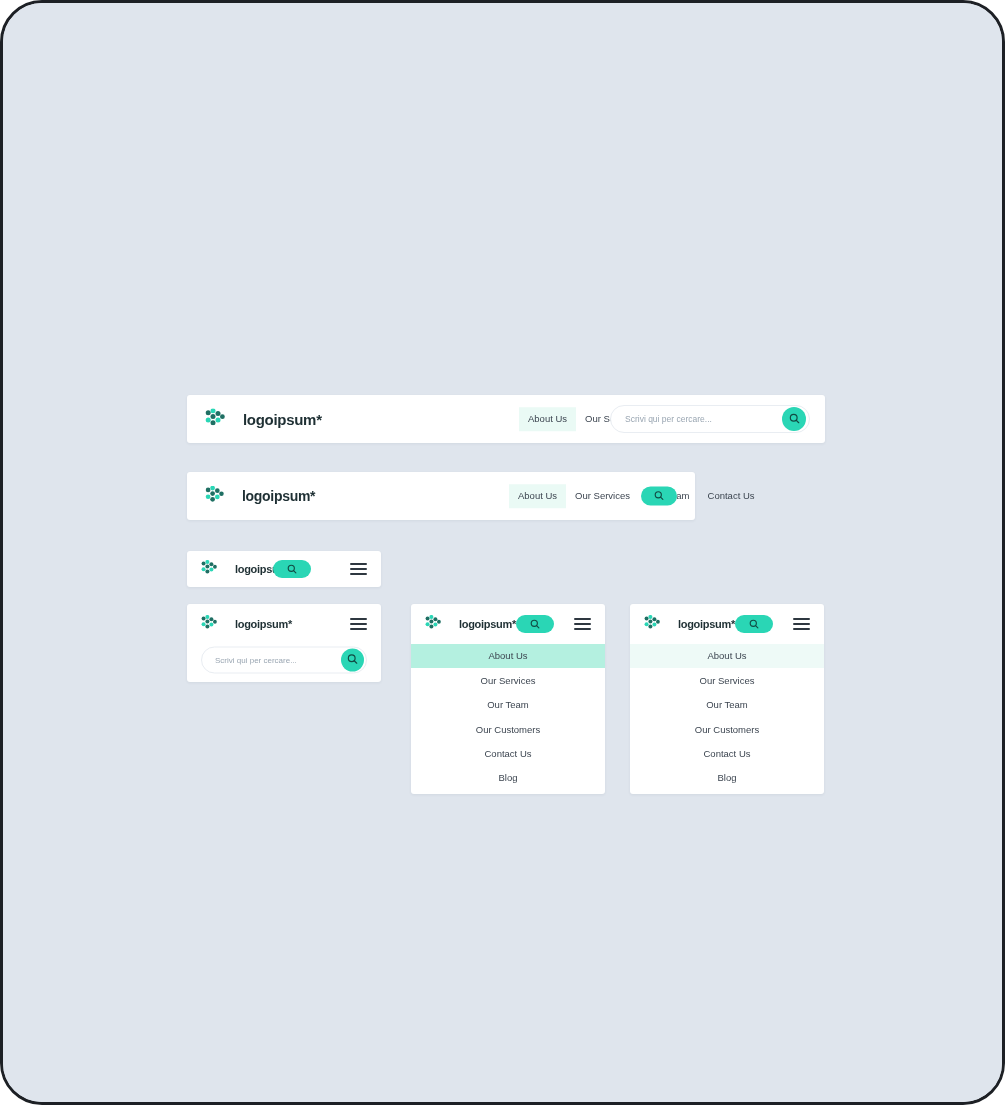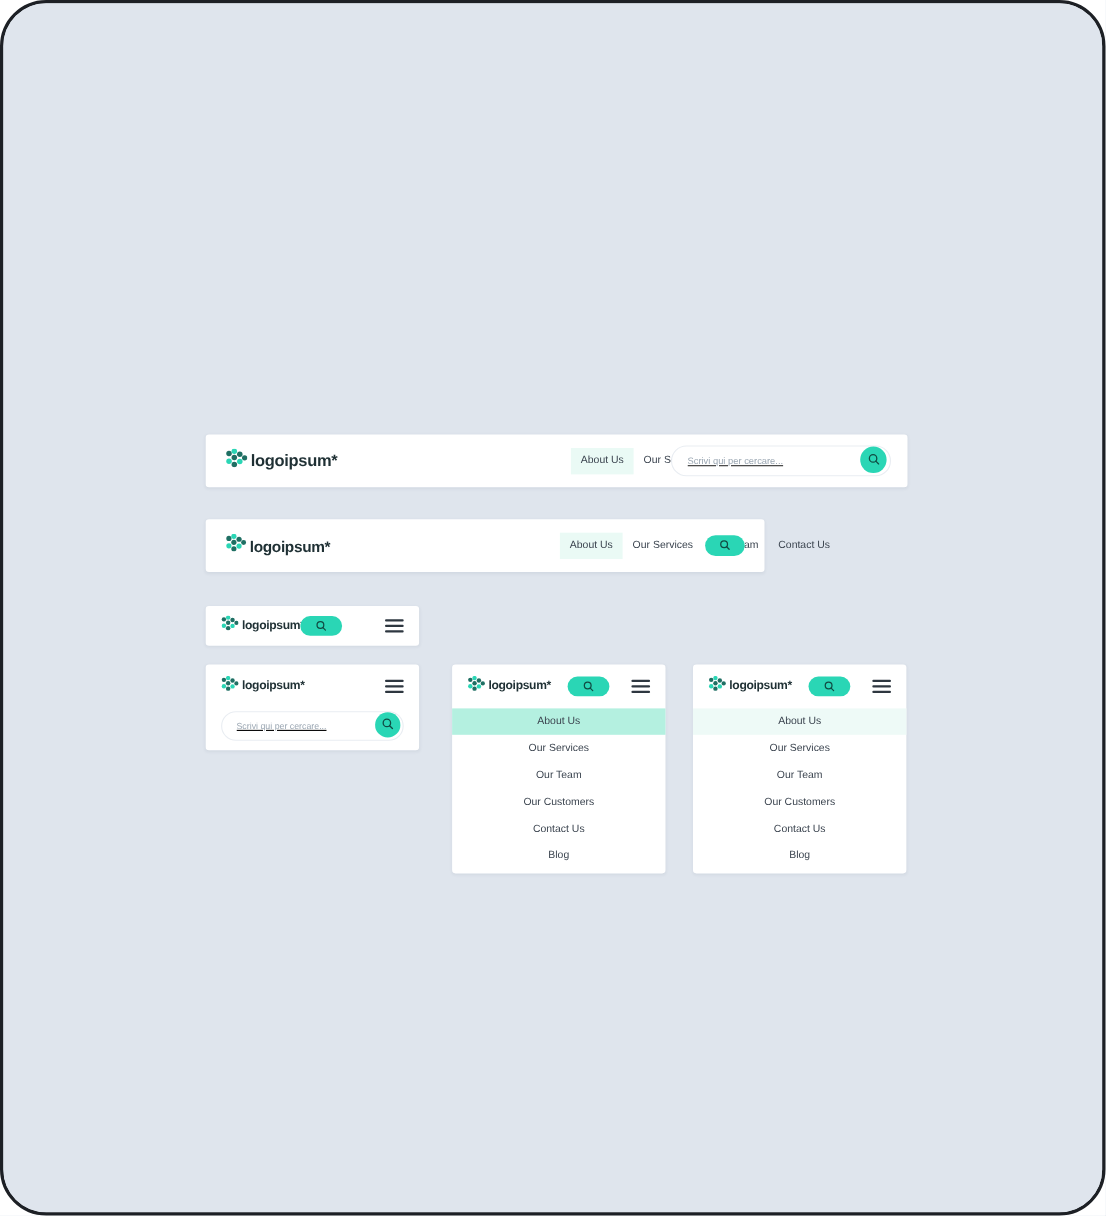--- a/index.html
+++ b/index.html
@@ -35,21 +35,21 @@
     position: absolute;
     background: #ffffff;
     border-radius: 3px;
     box-shadow: 0 1px 3px rgba(40,55,80,0.07);
   }
 
   
   .logo {
     display: flex;
     align-items: center;
-    gap: 3px;
+    gap: 18px;
   }
   .logo-mark { display: block; flex: none; }
   .logo-text {
     font-weight: bold;
     color: #1f3034;
     letter-spacing: -0.3px;
     white-space: nowrap;
     line-height: 1;
   }
   .logo-text .star { color: #1f3034; }
@@ -66,25 +66,25 @@
     line-height: 1;
     cursor: pointer;
   }
   .nav-link.active {
     background: #eafaf5;
   }
 
   
   .search-field {
     display: flex;
+    align-items: center;
     background: #ffffff;
     border: 1px solid #e9edf2;
     border-radius: 999px;
     position: relative;
-    text-decoration: underline;
   }
   .search-field input {
     border: none;
     outline: none;
     background: transparent;
     flex: 1;
     color: #3c4550;
     font-family: "Liberation Sans", sans-serif;
     min-width: 0;
   }

